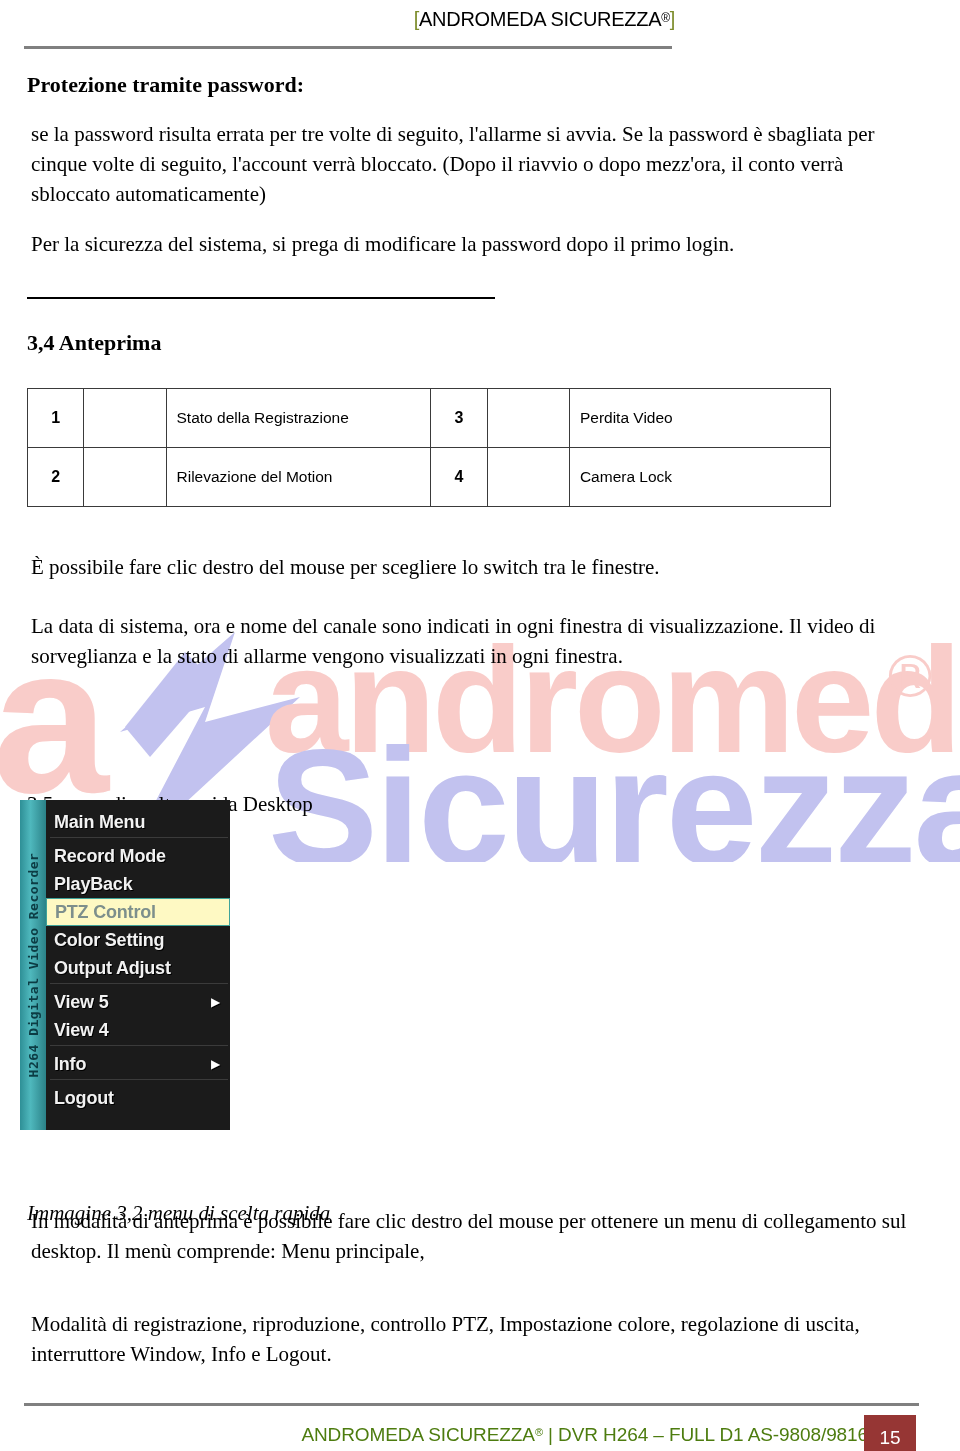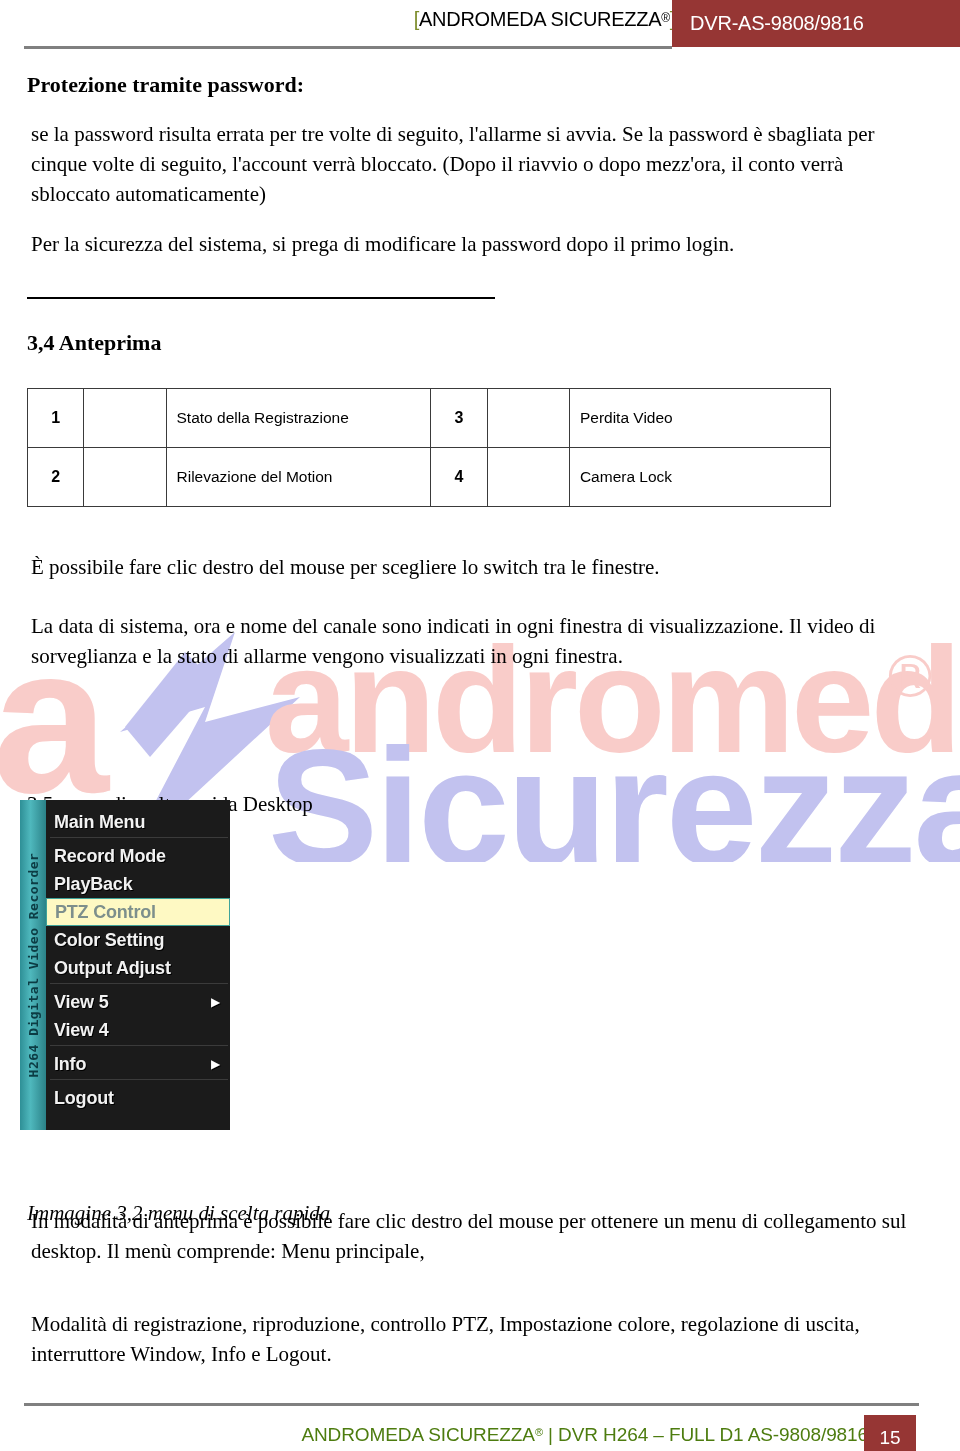--- a/index.html
+++ b/index.html
@@ -281,21 +281,20 @@
 
     <text x="265" y="140" font-family="Liberation Sans, sans-serif" font-size="150" font-weight="bold" fill="#f9ccc9" letter-spacing="-4">andromeda</text>
     <text x="888" y="85" font-family="Liberation Sans, sans-serif" font-size="60" fill="#f9ccc9">®</text>
 
     <text x="268" y="252" font-family="Liberation Sans, sans-serif" font-size="165" font-weight="bold" fill="#c2c2ef" letter-spacing="-3">Sicurezza</text>
   </svg>
 </div>
 
 <div id="header">
   <div id="header-brand"><span class="brk">[</span><span>ANDROMEDA SICUREZZA</span><span class="reg">®</span><span class="brk">]</span></div>
-  <div id="header-model">DVR-AS-9808/9816</div>
   <div id="header-rule"></div>
 </div>
 
 <div id="content">
 
   <div class="pg-h1" id="sec1-title">Protezione tramite password:</div>
 
   <div class="pg-p" id="sec1-body">se la password risulta errata per tre volte di seguito, l'allarme si avvia. Se la password è sbagliata per cinque volte di seguito, l'account verrà bloccato. (Dopo il riavvio o dopo mezz'ora, il conto verrà sbloccato automaticamente)</div>
 
   <div class="pg-p" id="sec1-note">Per la sicurezza del sistema, si prega di modificare la password dopo il primo login.</div>

